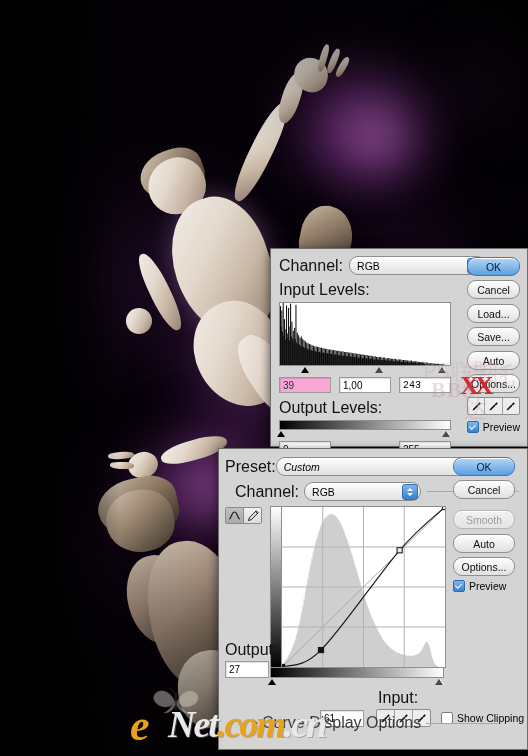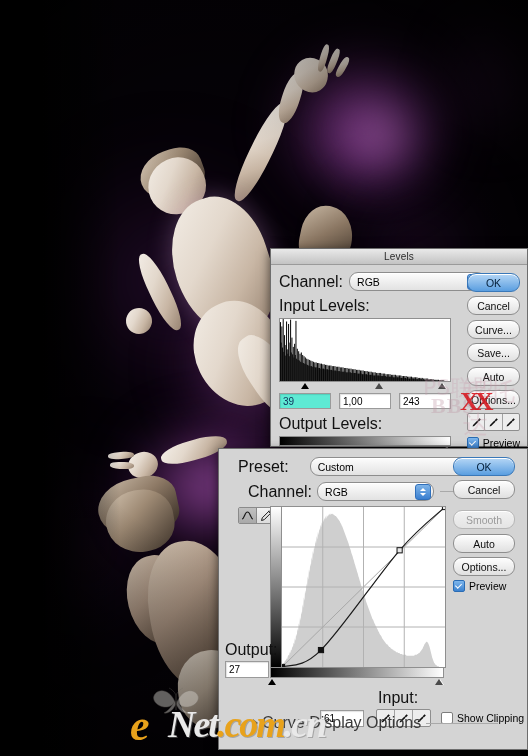--- a/index.html
+++ b/index.html
@@ -83,21 +83,21 @@
   
   .btn{height:17px;border:1px solid #8e8e8e;border-radius:9px;
     background:linear-gradient(180deg,#fefefe,#e0e0e0);font-size:10.5px;color:#0e0e0e;
     display:flex;align-items:center;justify-content:center;box-shadow:inset 0 1px 0 #fff;
     margin-bottom:4px;}
   .btn.def{background:linear-gradient(180deg,#b6d7f6,#5a9ee0);border-color:#3a78b8;color:#05203b;}
   .btn.dis{color:#9b9b9b;background:linear-gradient(180deg,#f2f2f2,#e4e4e4);border-color:#b6b6b6;}
 
   .field{height:14px;border:1px solid #9a9a9a;background:#fff;font-size:10px;
     display:flex;align-items:center;padding:0 3px;color:#000;box-shadow:inset 1px 1px 1px rgba(0,0,0,.12);}
-  .field.sel{background:#5eead4;color:#11305a;}
+  .field.sel{background:#f9a8d4;color:#11305a;}
 
   .chk{display:flex;align-items:center;gap:4px;font-size:10.5px;}
   .box{width:10px;height:10px;border:1px solid #7d7d7d;background:#fff;border-radius:2px;
     display:flex;align-items:center;justify-content:center;}
   .box.on{background:linear-gradient(180deg,#7eb6ec,#3b82d0);border-color:#2a6cb4;}
   .box.on:after{content:"";width:5px;height:2.5px;border-left:1.6px solid #fff;border-bottom:1.6px solid #fff;
     transform:rotate(-45deg) translate(0px,-1px);}
 
   .eyes{display:flex;border:1px solid #8e8e8e;border-radius:2px;overflow:hidden;background:#ededed;}
   .eye{width:17px;height:16px;border-right:1px solid #a2a2a2;display:flex;align-items:center;justify-content:center;}
@@ -166,21 +166,20 @@
     <div class="fig marble-d headB"></div>
     <div class="fig marble-d shoulderB"></div>
     <div class="fig marble-d bodyB"></div>
     <div class="fig marble kneeB"></div>
 
     <div class="darkcol"></div>
     <div class="vign"></div>
   </div>
 
   <div class="dialog" id="levels" style="left:270px;top:248px;width:256px;height:197px;">
-    <div class="titlebar">Levels</div>
     <div class="body" style="padding:7px 8px;">
 
       <div class="row" style="margin-bottom:6px;">
         <span class="lbl">Channel:</span>
         <div class="popup" style="width:108px;margin-left:6px;">
           <span>RGB</span>
           <span class="arrows">
               <i class="up"></i>
               <i class="dn"></i>
             </span>
@@ -437,38 +436,38 @@
           </svg>
       </div>
       <div class="slider-track" style="width:170px;">
         <span class="tri-o" style="left:22px;"></span>
         <span class="tri-o" style="left:96px;opacity:.65;"></span>
         <span class="tri-w" style="left:160px;"></span>
       </div>
       <div class="row" style="margin-top:2px;width:172px;justify-content:space-between;">
         <div class="field sel" style="width:44px;">39</div>
         <div class="field" style="width:44px;">1,00</div>
-        <div class="field" style="width:44px;">243</div>
+        <div class="field" style="width:44px;font-family:Liberation Mono, monospace;">243</div>
       </div>
 
       <div class="lbl" style="margin-top:6px;margin-bottom:3px;">Output Levels:</div>
       <div class="rampbar" style="width:170px;"></div>
       <div class="slider-track" style="width:170px;">
         <span class="tri-o" style="left:-2px;"></span>
         <span class="tri-w" style="left:164px;"></span>
       </div>
       <div class="row" style="margin-top:2px;width:172px;justify-content:space-between;">
         <div class="field" style="width:44px;">0</div>
         <div class="field" style="width:44px;">255</div>
       </div>
 
       <div style="position:absolute;left:196px;top:8px;width:53px;">
         <div class="btn def">OK</div>
         <div class="btn">Cancel</div>
-        <div class="btn" style="margin-top:5px;">Curve...</div>
+        <div class="btn" style="margin-top:5px;">Load...</div>
         <div class="btn">Save...</div>
         <div class="btn" style="margin-top:5px;">Auto</div>
         <div class="btn">Options...</div>
         <div class="eyes" style="margin-top:3px;">
           <span class="eye">
             <svg width="11" height="11" viewBox="0 0 11 11">
                 <path d="M8.6 1.3 L9.8 2.5 L7.8 4.5 L6.6 3.3 Z" fill="#111"></path>
                 <path d="M6.4 3.6 L7.5 4.7 L3.2 9 L1.6 9.4 L2 7.9 Z" fill="#111"></path>
               </svg>
           </span>
@@ -492,25 +491,25 @@
       </div>
 
       <div class="wm wm-ps" style="left:152px;top:108px;">PS联盟</div>
       <div class="wm wm-cn" style="left:192px;top:110px;">程托达</div>
       <div class="wm wm-bbs" style="left:160px;top:128px;">BBS</div>
       <div class="wm wm-xx" style="left:189px;top:122px;">XX</div>
     </div>
   </div>
 
   <div class="dialog" id="curves" style="left:218px;top:448px;width:308px;height:300px;">
-    <div class="body" style="padding:8px 19px;text-align:center;">
+    <div class="body" style="padding:8px 6px;text-align:center;">
 
       <div class="row" style="margin-bottom:6px;">
         <span class="lbl">Preset:</span>
-        <div class="popup" style="width:182px;margin-left:21px;">
+        <div class="popup" style="width:182px;margin-left:0;font-style:italic;">
           <span>Custom</span>
           <span class="arrows">
               <i class="up"></i>
               <i class="dn"></i>
             </span>
         </div>
         <span style="margin-left:5px;width:15px;height:14px;border:1px solid #8d8d8d;border-radius:2px;
               background:linear-gradient(180deg,#f6f6f6,#dcdcdc);display:flex;align-items:center;justify-content:center;">
           <svg width="10" height="9" viewBox="0 0 10 9">
               <g fill="#333">

